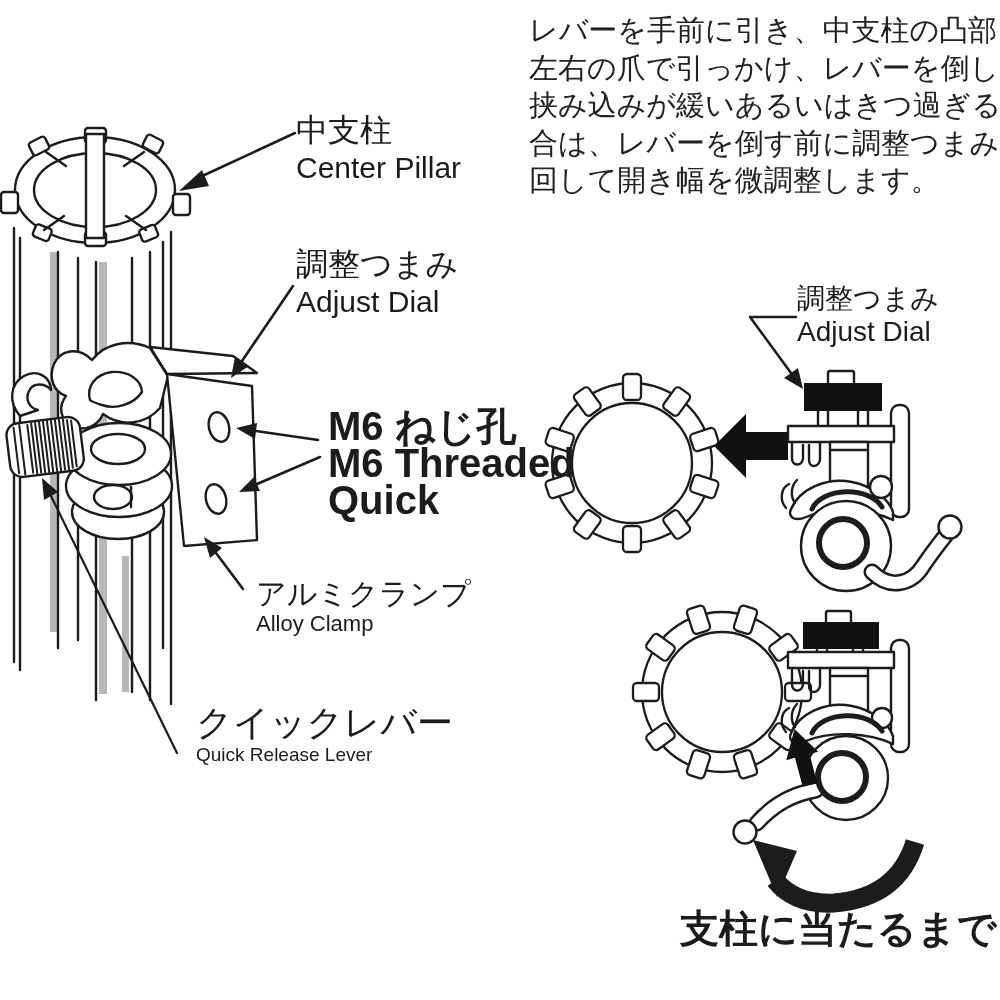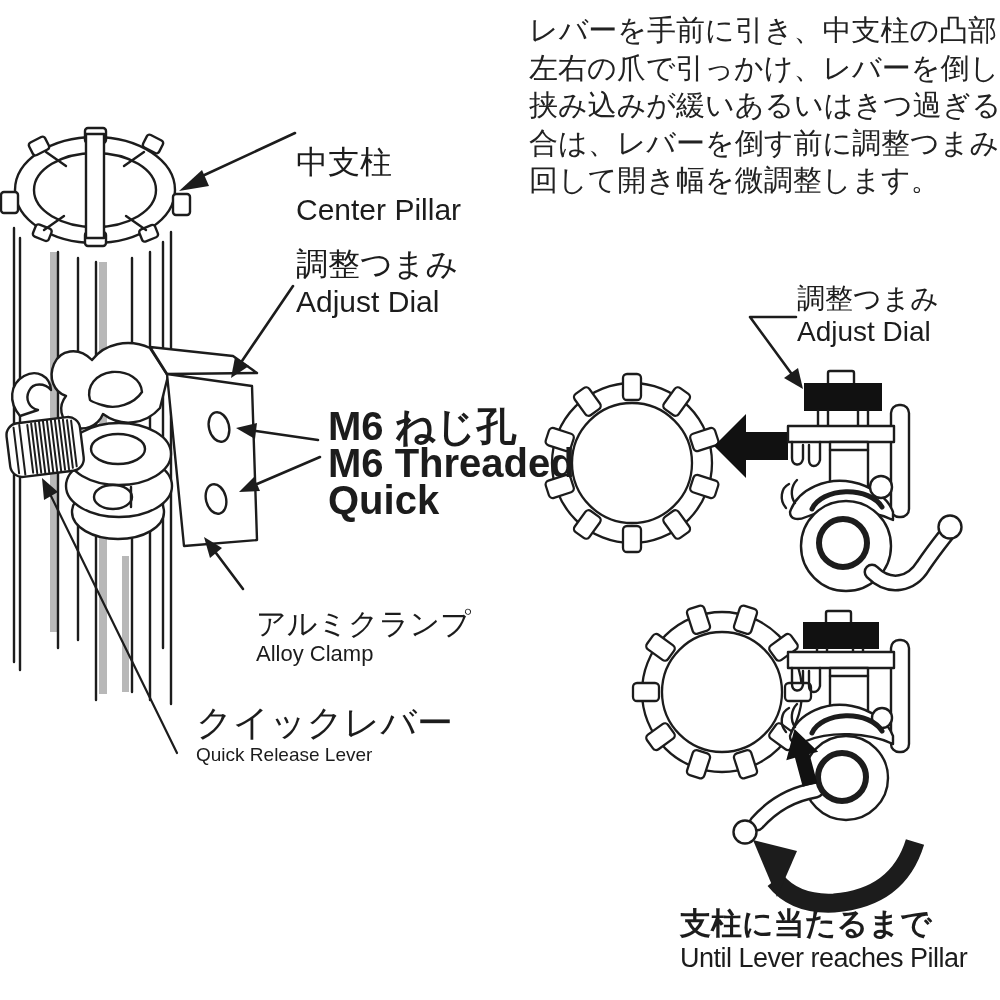--- a/index.html
+++ b/index.html
@@ -7,37 +7,37 @@
         font-family:"Liberation Sans","DejaVu Sans",sans-serif;color:#1c1c1c;}
   #art{position:absolute;left:0;top:0;}
   .label{position:absolute;white-space:nowrap;line-height:1.18;}
   .label .jp{display:block;}
   .label .en{display:block;}
   #instructions{position:absolute;left:529px;top:12px;width:466px;
       font-family:"Liberation Serif","DejaVu Serif",serif;
       font-size:29px;line-height:37.5px;color:#222;}
   #instructions div{white-space:nowrap;}
   #lbl-center-pillar{left:296px;top:112px;}
-  #lbl-center-pillar .jp{font-size:32px;margin-top:32px;}
-  #lbl-center-pillar .en{font-size:30px;margin-top:10px;}
+  #lbl-center-pillar .jp{font-size:32px;}
+  #lbl-center-pillar .en{font-size:30px;}
   #lbl-adjust-dial-left{left:296px;top:246px;}
   #lbl-adjust-dial-left .jp{font-size:32px;}
   #lbl-adjust-dial-left .en{font-size:30px;}
   #lbl-m6{left:328px;top:408px;font-size:40px;line-height:37px;font-weight:bold;}
   #lbl-alloy{left:256px;top:576px;}
-  #lbl-alloy .jp{font-size:30px;margin-top:30px;}
+  #lbl-alloy .jp{font-size:30px;}
   #lbl-alloy .en{font-size:22px;}
   #lbl-quick{left:196px;top:702px;}
   #lbl-quick .jp{font-size:36px;}
   #lbl-quick .en{font-size:19px;}
   #lbl-adjust-dial-right{left:797px;top:282px;}
   #lbl-adjust-dial-right .jp{font-size:28px;}
   #lbl-adjust-dial-right .en{font-size:28px;}
   #lbl-caption{left:680px;top:906px;}
-  #lbl-caption .jp{font-size:31px;font-weight:bold;}
+  #lbl-caption .jp{font-size:39px;font-weight:bold;}
   #lbl-caption .en{font-size:27px;letter-spacing:-0.5px;}
 </style>
 </head>
 <body>
 
 <div id="page">
 
 <svg id="art" width="1000" height="1000" viewBox="0 0 1000 1000">
   <g stroke="#1c1c1c" stroke-width="2.4" fill="none" stroke-linejoin="round" stroke-linecap="round">
 
@@ -294,16 +294,15 @@
   <span class="en">Quick Release Lever</span>
 </div>
 
 <div class="label" id="lbl-adjust-dial-right">
   <span class="jp">調整つまみ</span>
   <span class="en">Adjust Dial</span>
 </div>
 
 <div class="label" id="lbl-caption">
   <span class="jp">支柱に当たるまで</span>
-  <span class="en">Until Lever reaches Pillar</span>
 </div>
 
 </div>
 
 </body></html>

